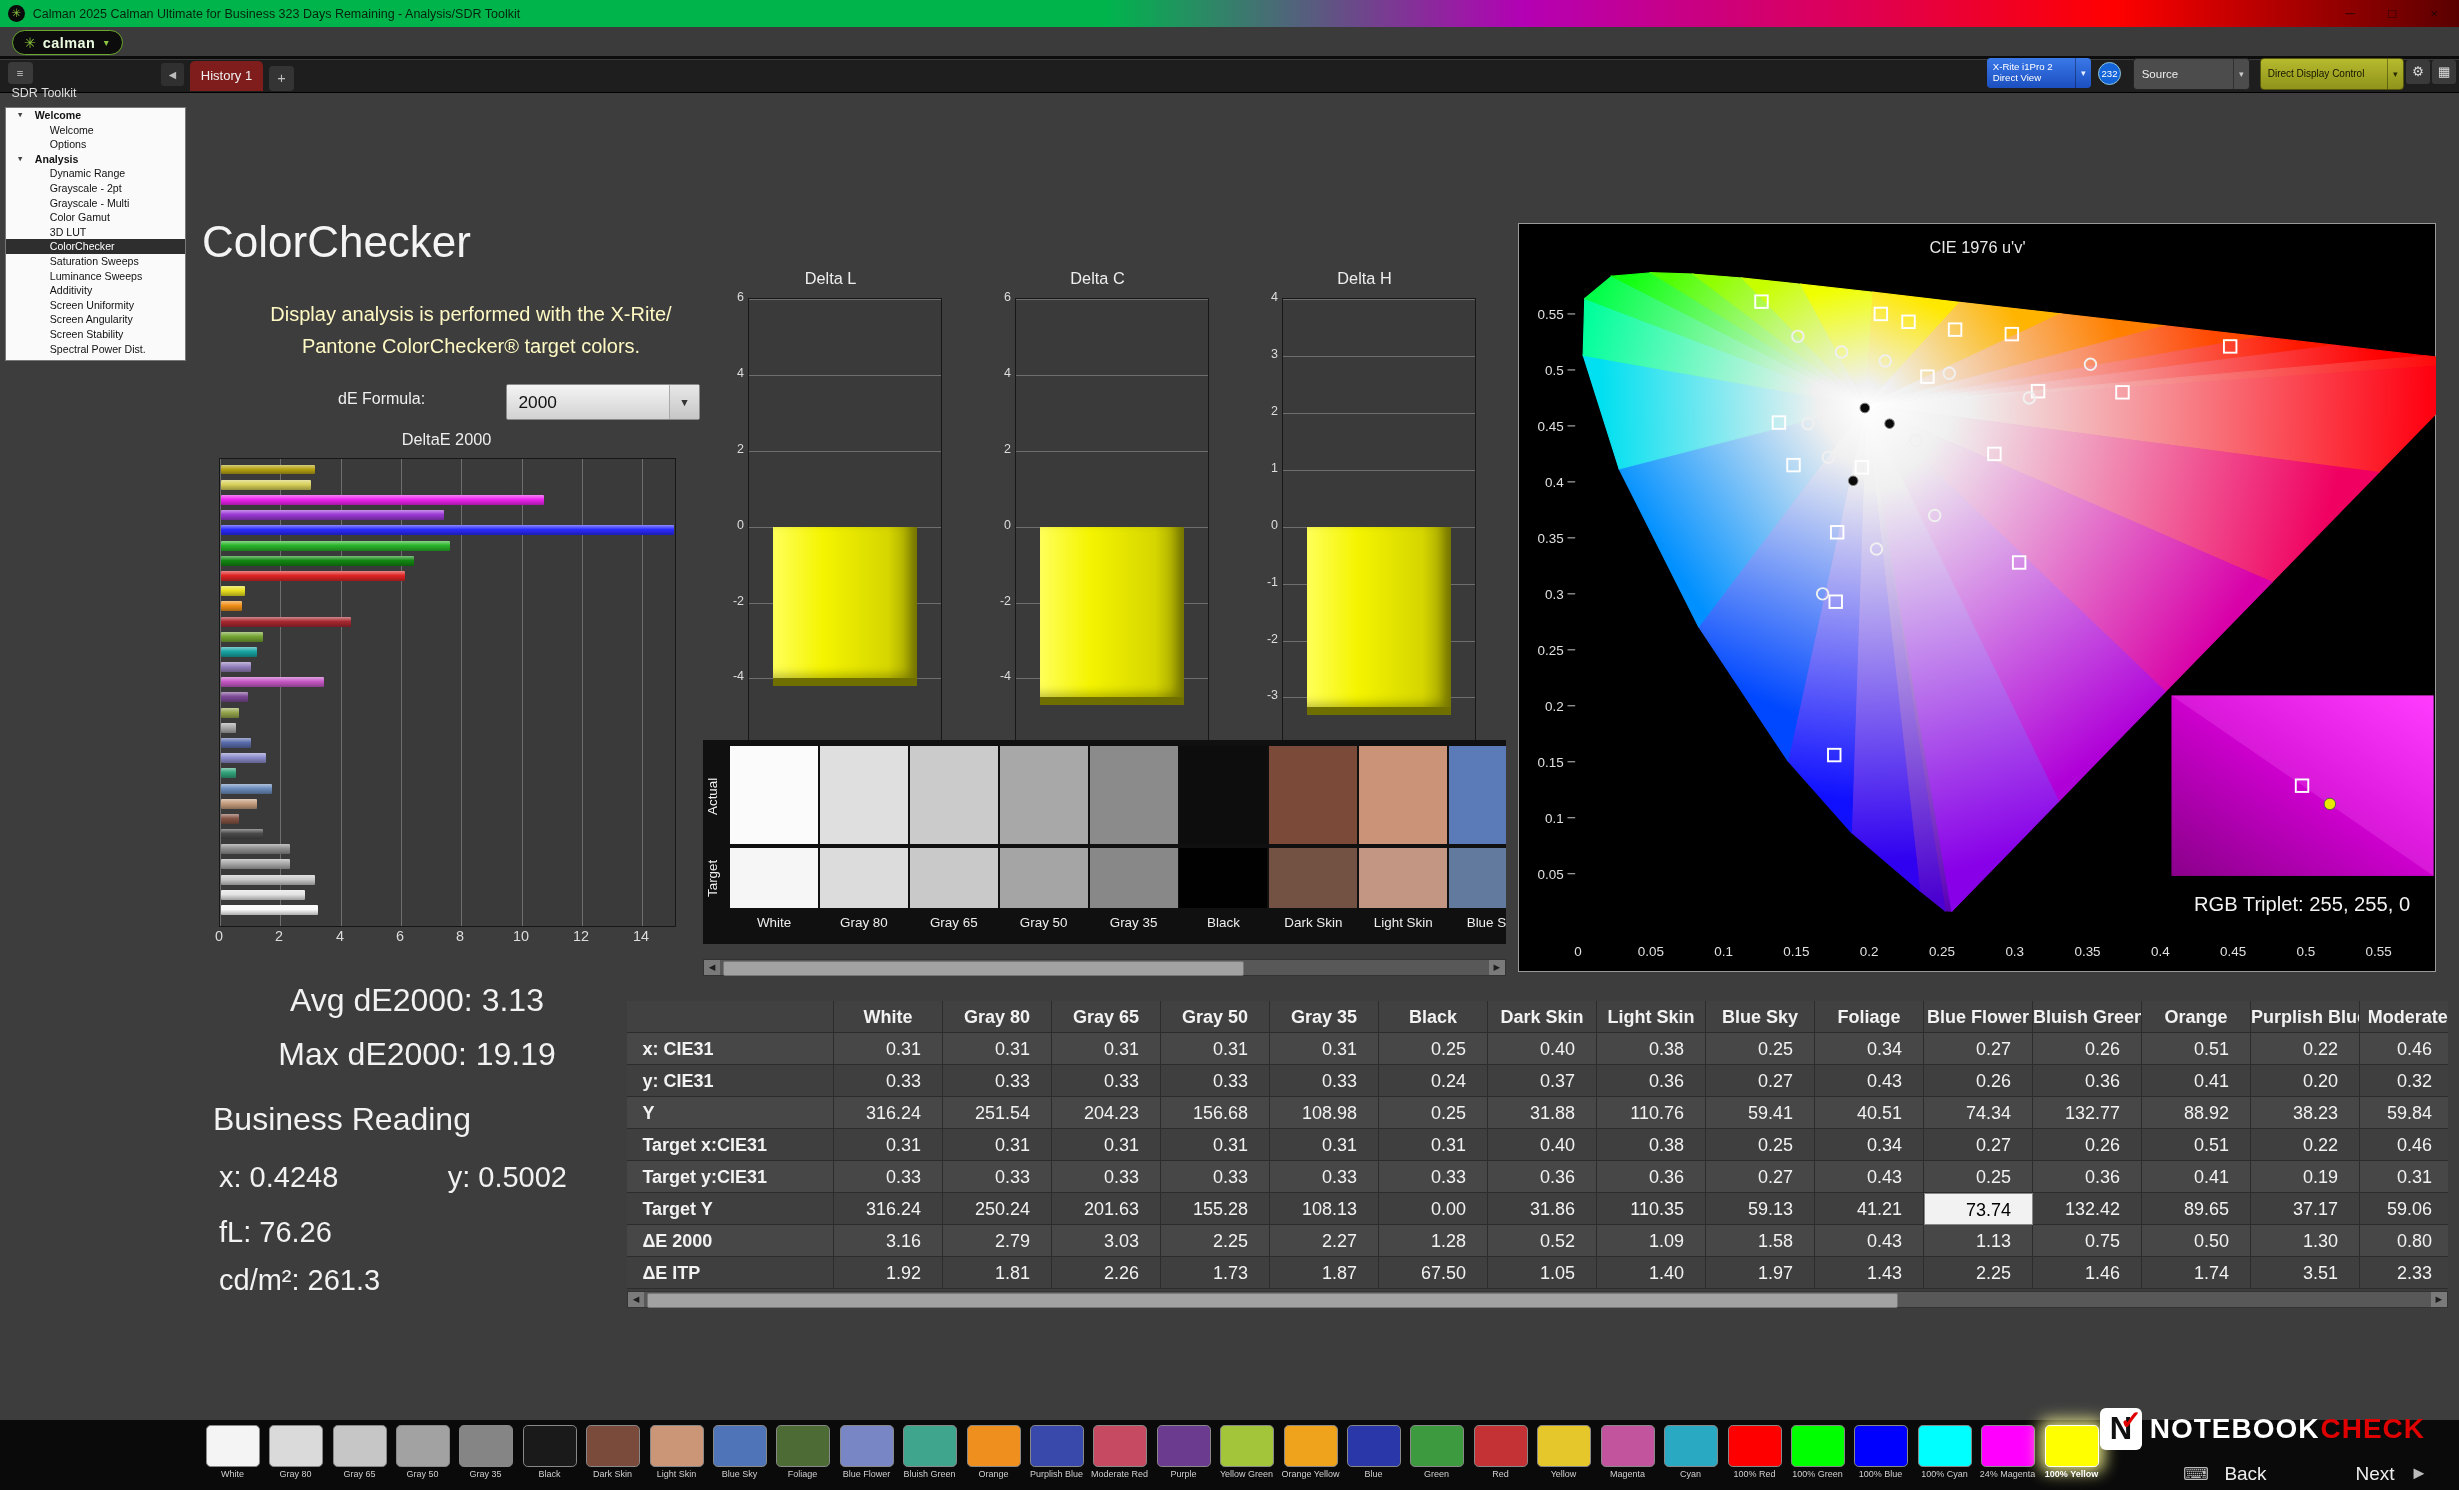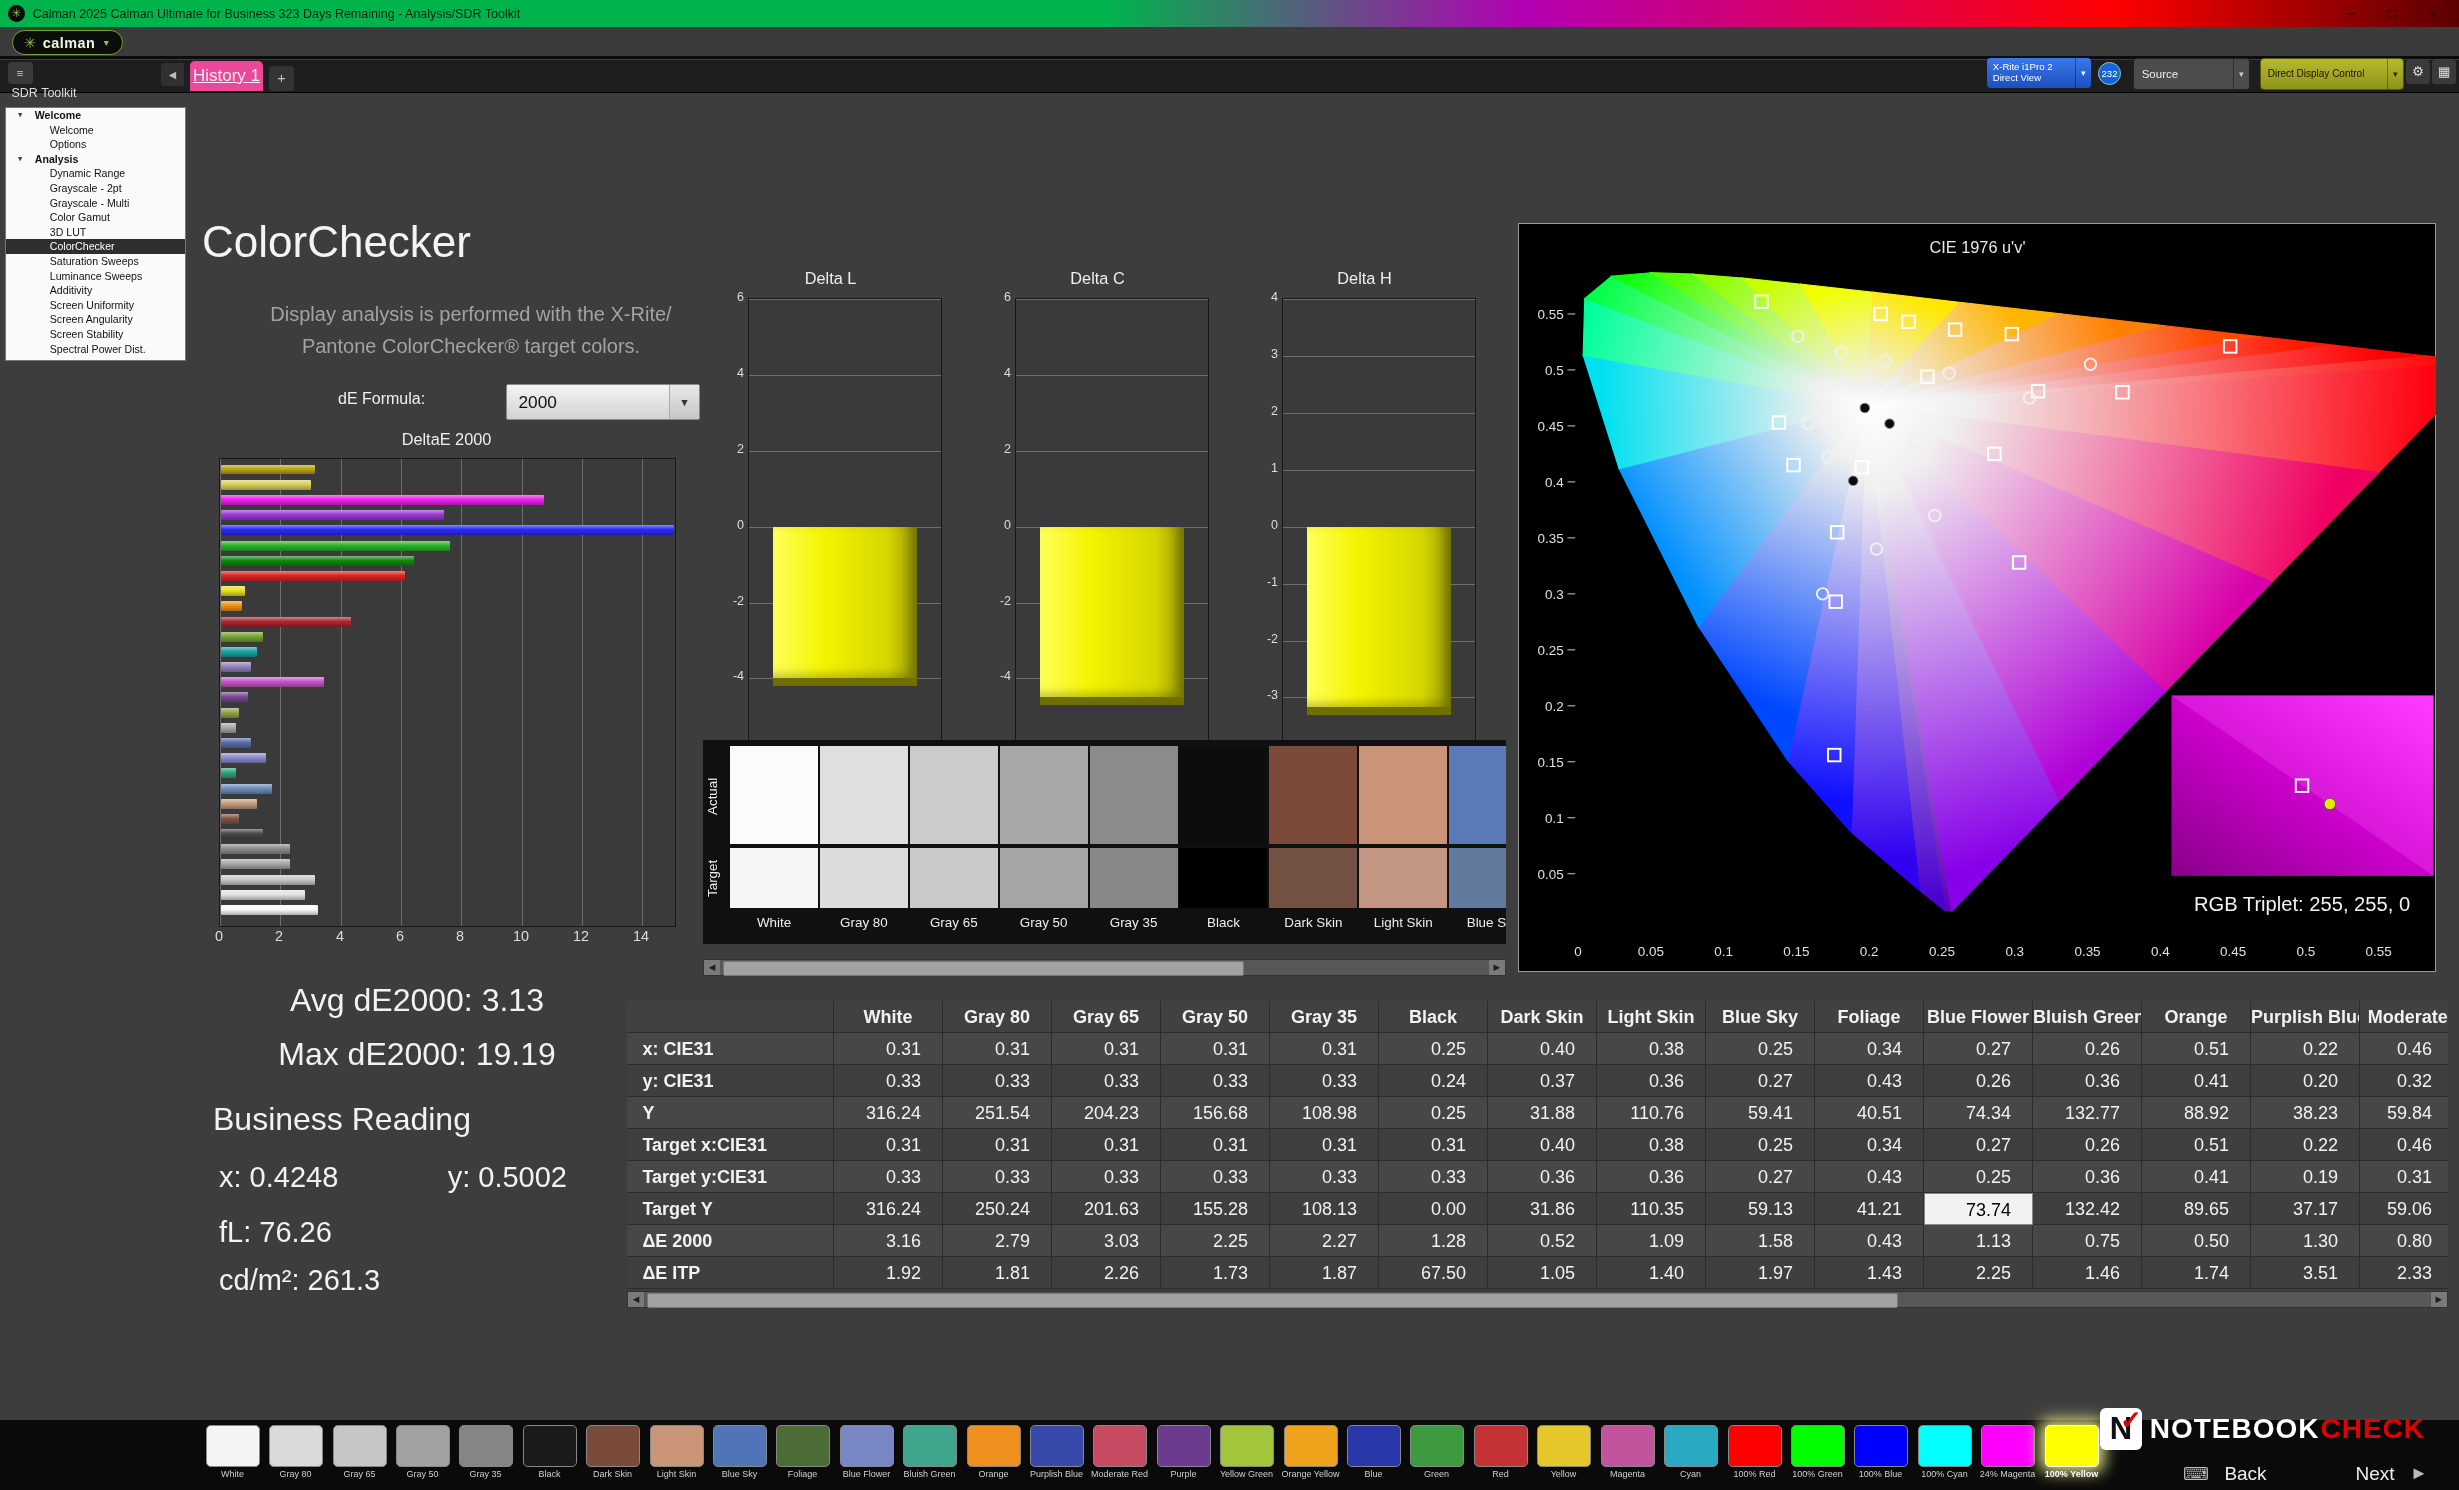--- a/index.html
+++ b/index.html
@@ -21,22 +21,22 @@
   .brand{position:absolute;left:11.5px;top:30px;height:23px;padding:0 11.5px;background:#0c0c0c;border:1.9px solid #6aa82c;
     border-radius:14.4px;display:flex;align-items:center;gap:6.7px;}
   .brand .bi{color:#8dc63f;font-size:14.4px;}
   .brand .bt{color:#eafae0;font-weight:bold;font-size:14.4px;letter-spacing:0.5px;}
   .brand .bc{color:#8dc63f;font-size:8.6px;}
   .tabbar{position:absolute;left:0;top:60px;width:2459px;height:32px;background:#1e1e1e;border-bottom:1px solid #000;}
   .ptoggle{position:absolute;left:7.7px;top:62px;width:25px;height:22px;background:#3a3a3a;border-radius:3.8px;
     color:#cfcfcf;font-size:11.5px;text-align:center;line-height:22px;}
   .collapse{position:absolute;left:161px;top:63px;width:23px;height:23px;background:#303030;border-radius:2.9px;
     color:#bbb;font-size:9.6px;text-align:center;line-height:23px;}
-  .tab{position:absolute;left:190px;top:61px;width:73px;height:30px;background:#ec4899;border-radius:4.8px 4.8px 0 0;
-    color:#f0f0f0;font-size:17px;text-align:center;line-height:30px;text-decoration:underline;}
+  .tab{position:absolute;left:190px;top:61px;width:73px;height:30px;background:#7f1d1d;border-radius:4.8px 4.8px 0 0;
+    color:#f0f0f0;font-size:13px;text-align:center;line-height:30px;}
   .tabadd{position:absolute;left:269px;top:66px;width:25px;height:25px;background:#343434;border-radius:3.8px;
     color:#c0c0c0;font-size:14.4px;text-align:center;line-height:25px;}
   .meterbtn{position:absolute;left:1987px;top:58px;width:104px;height:30px;border-radius:3.8px;
     background:linear-gradient(#3a78e8,#1c4fc0);display:flex;align-items:center;overflow:hidden;}
   .meterbtn .mt{flex:1;padding-left:5.8px;font-size:9.6px;line-height:10.6px;color:#fff;white-space:nowrap;}
   .chevbox{width:15.4px;height:100%;border-left:1px solid rgba(0,0,0,.35);color:#e8f0ff;font-size:7.7px;
     display:flex;align-items:center;justify-content:center;flex:none;}
   .badge{position:absolute;left:2098px;top:62px;width:21px;height:21px;border-radius:50%;background:#1565d8;
     border:1px solid #8fc5d8;color:#fff;font-size:9.6px;text-align:center;line-height:21px;}
   .srcbtn{position:absolute;left:2133px;top:58px;width:115px;height:30px;background:#4c4c4c;border:1px solid #222;
@@ -53,21 +53,21 @@
   
   .sdr-label{position:absolute;left:11.5px;top:86px;font-size:12.5px;color:#ddd;}
   .tree{position:absolute;left:4.8px;top:107px;width:179px;height:252px;background:#fafafa;border:1px solid #777;overflow:hidden;}
   .tree-item{height:14.6px;line-height:14.6px;font-size:10.6px;color:#111;padding-left:44px;white-space:nowrap;position:relative;}
   .tree-item.group{font-weight:bold;padding-left:29px;}
   .tree-item .arrow{position:absolute;left:12.5px;top:0;font-size:7.7px;color:#444;}
   .tree-item.selected{background:#2e2e2e;color:#fff;}
 
   
   .heading{position:absolute;left:202px;top:217px;font-size:44px;color:#f4f4f4;}
-  .desc{position:absolute;left:223px;top:298px;width:496px;text-align:center;font-size:20px;line-height:32px;color:#a3a3a3;}
+  .desc{position:absolute;left:223px;top:298px;width:496px;text-align:center;font-size:20px;line-height:32px;color:#fef9c3;}
   .flabel{position:absolute;left:338px;top:390px;font-size:16px;color:#f0f0f0;}
   .fdd{position:absolute;left:506px;top:384px;width:192px;height:34px;background:linear-gradient(#f4f4f4,#d2d2d2);
     border:1px solid #8a8a8a;border-radius:1.9px;display:flex;align-items:center;gap:47px;}
   .fdd .fv{flex:1;padding-left:11.5px;font-size:17.3px;color:#111;}
   .fdd .fa{width:29px;height:100%;display:flex;align-items:center;justify-content:center;color:#333;font-size:10.6px;
     border-left:1px solid #aaa;background:linear-gradient(#e8e8e8,#c6c6c6);}
 
   
   .de-title{position:absolute;left:219px;top:430px;width:455px;text-align:center;font-size:16.3px;color:#eee;}
   .de-plot{position:absolute;left:219px;top:458px;width:455px;height:467px;background:#3a3a3a;border:1px solid #171717;overflow:hidden;}

